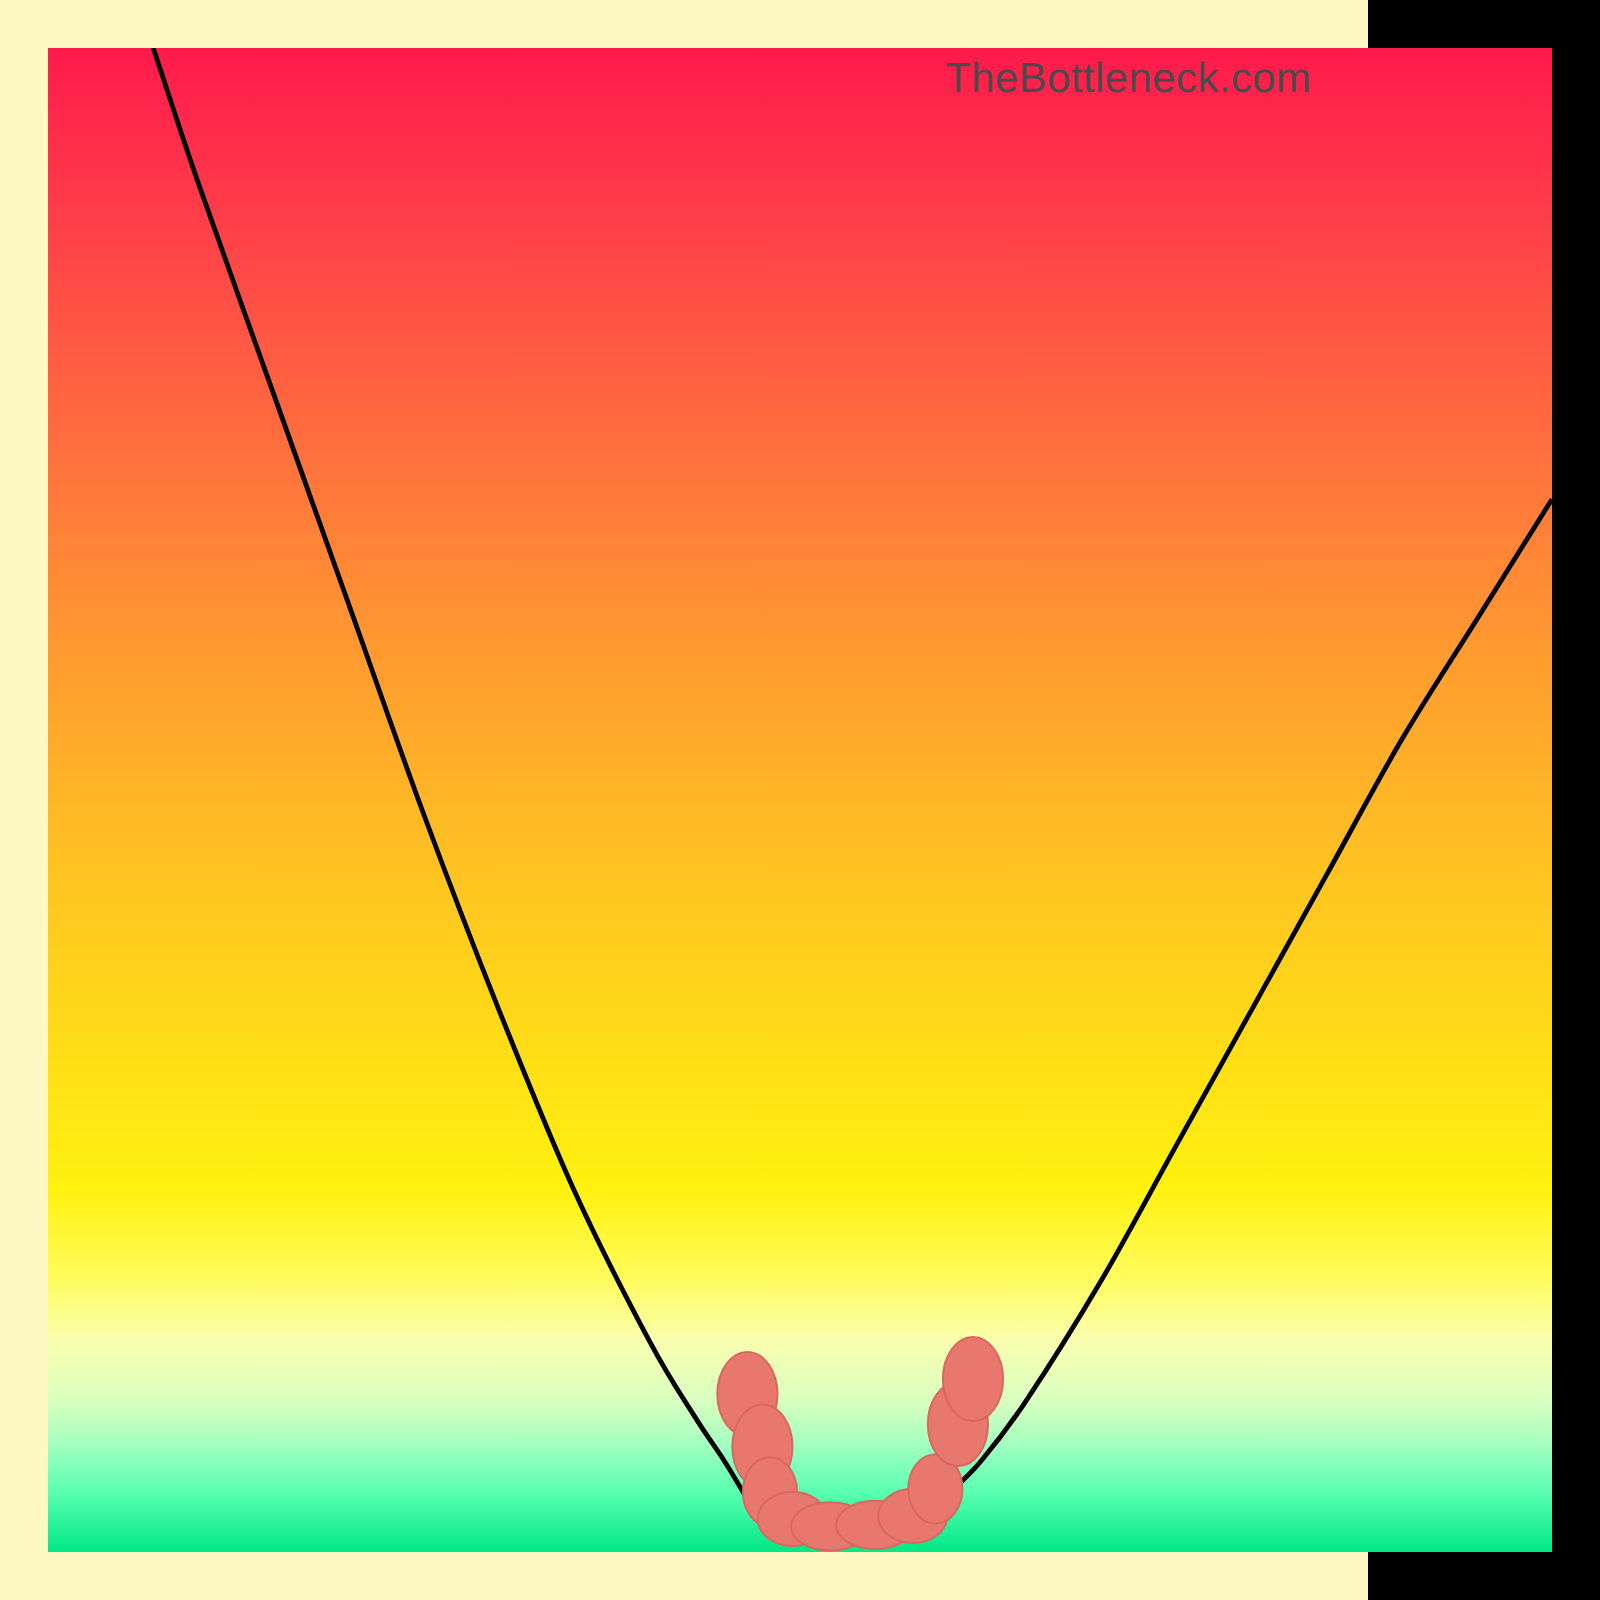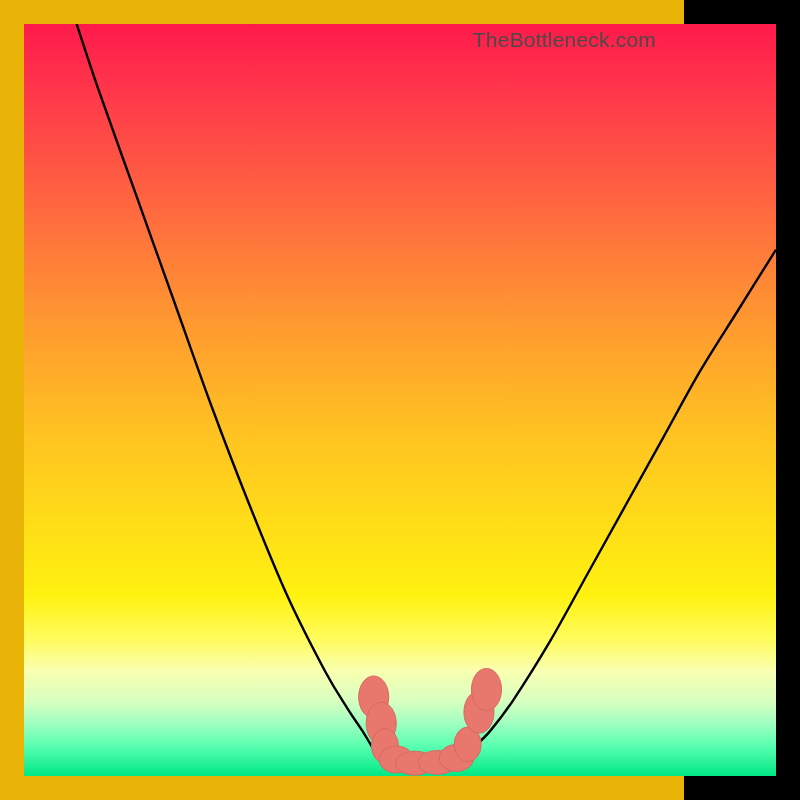--- a/index.html
+++ b/index.html
@@ -10,21 +10,21 @@
     background: #000;
     position: relative;
     font-family: Arial, sans-serif;
   }
   .chart-frame {
     position: absolute;
     top: 0;
     left: 0;
     width: 684px;
     height: 800px;
-    background: #eab308;
+    background: #fef9c3;
   }
   .plot-area {
     position: absolute;
     top: 24px;
     left: 24px;
     width: 752px;
     height: 752px;
     background: linear-gradient(to bottom,
       #ff1a4b 0%,
       #ff3a4a 10%,

